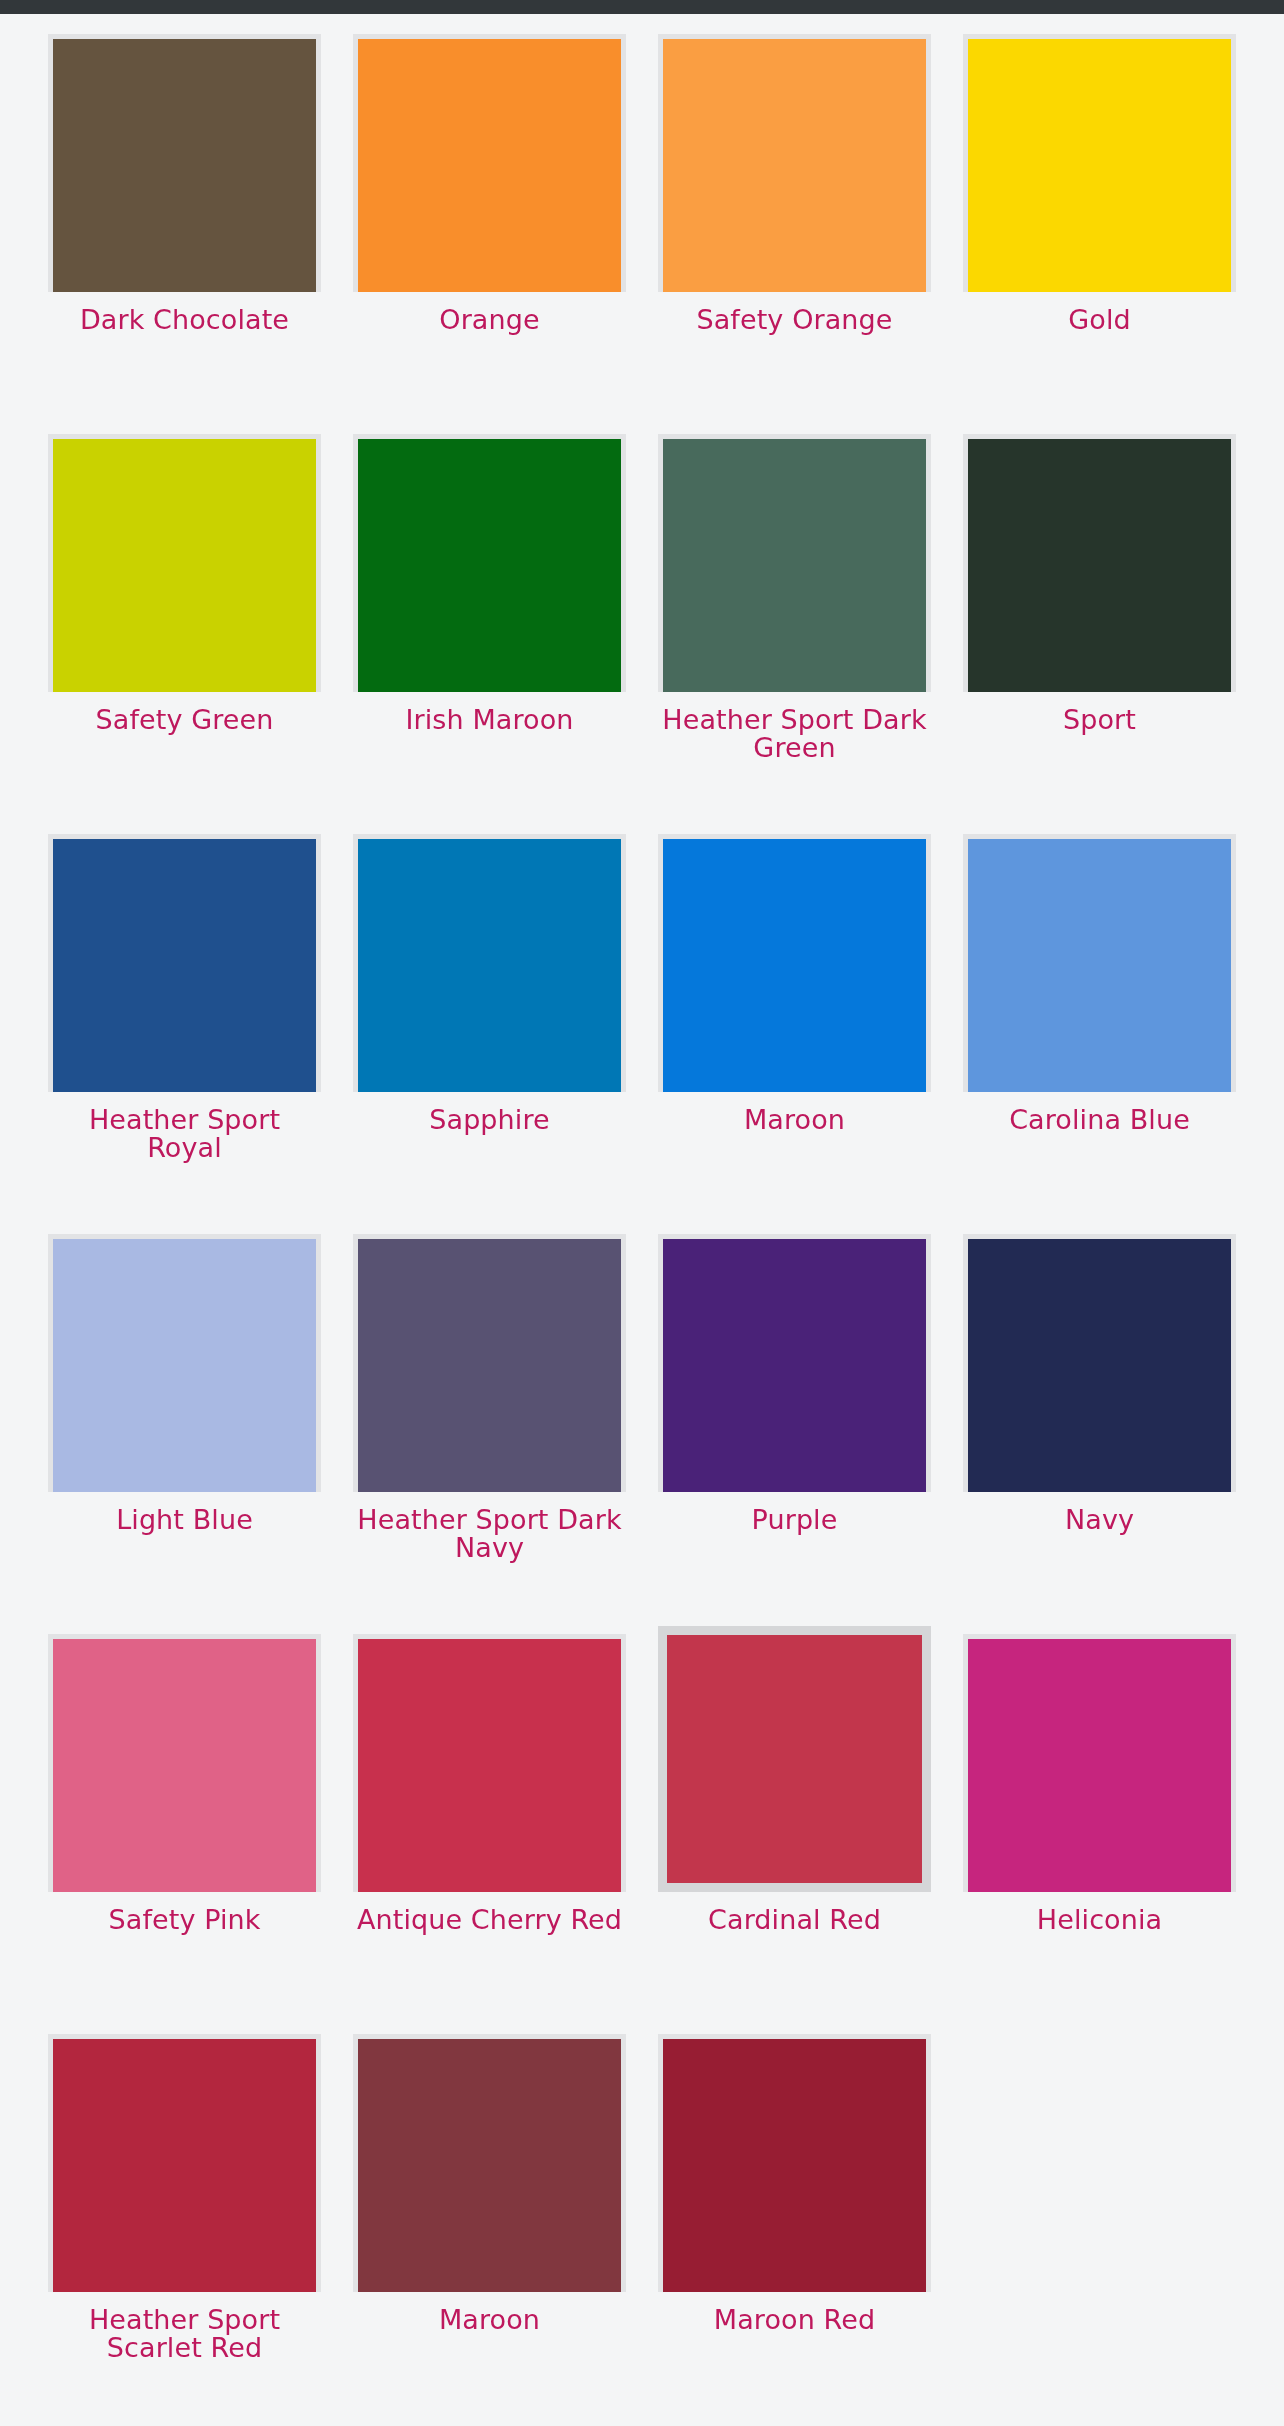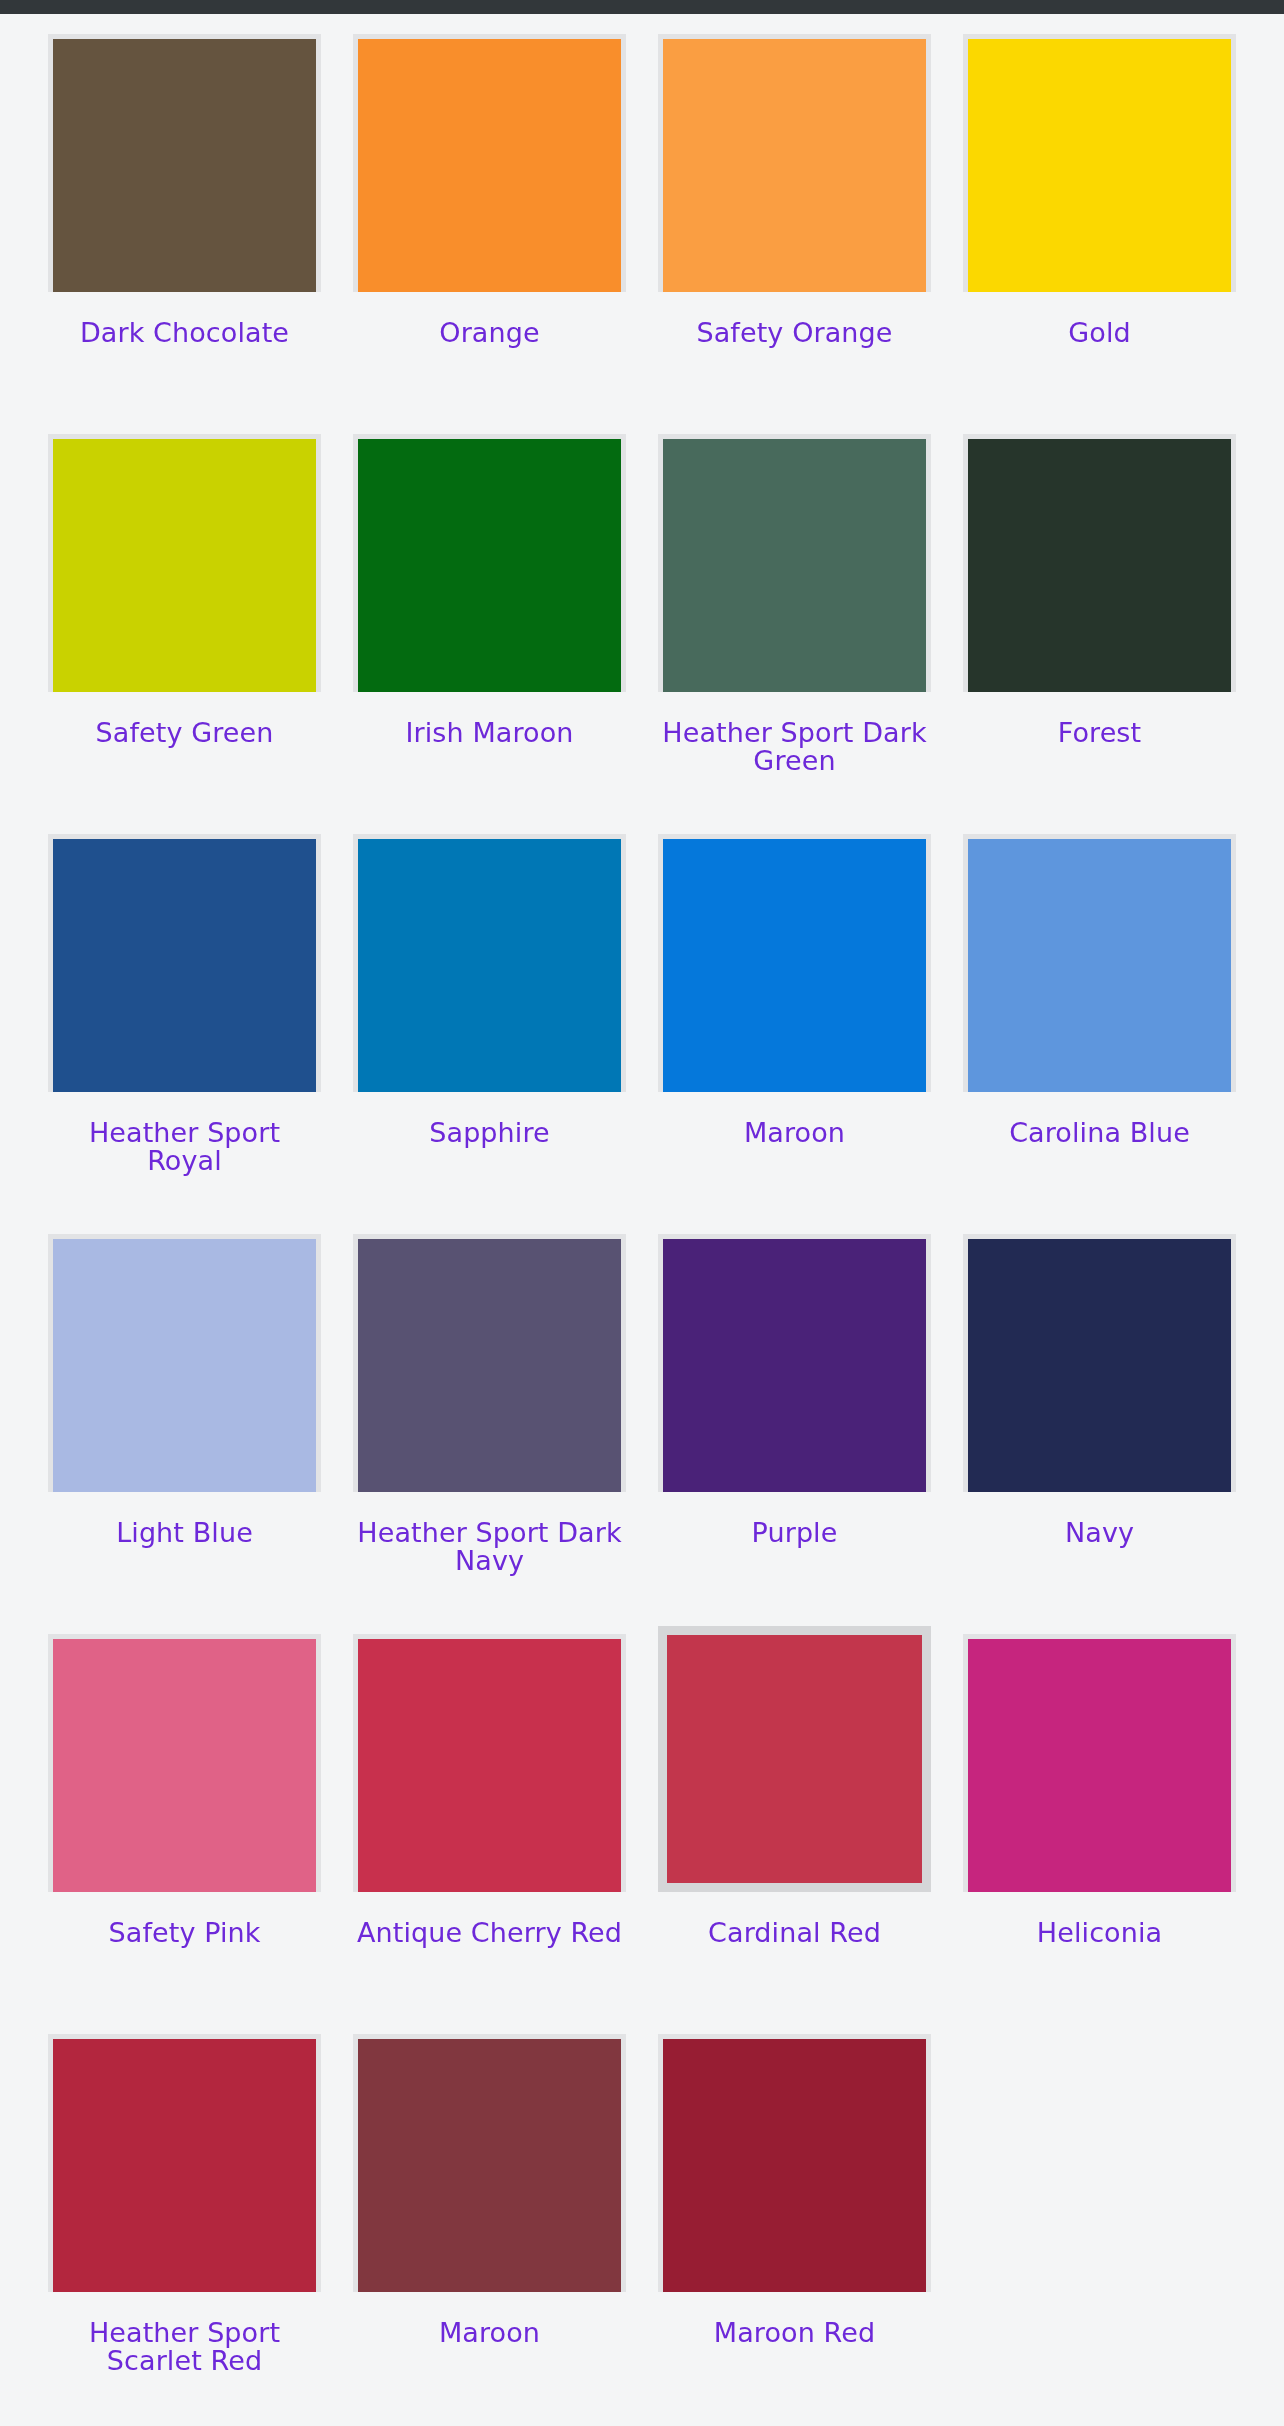--- a/index.html
+++ b/index.html
@@ -46,25 +46,25 @@
     background-clip: padding-box;
   }
   .swatch-cell.is-selected .swatch-chip {
     border: 9px solid #d5d6d8;
     height: 266px;
     margin-top: -8px;
   }
   .swatch-label {
     display: block;
     width: 100%;
-    margin-top: 27px;
+    margin-top: 14px;
     text-align: center;
     font-size: 27px;
     line-height: 1.03;
-    color: #6d28d9;
+    color: #be185d;
     letter-spacing: 0.1px;
     font-weight: 400;
   }
 </style>
 </head>
 <body style="background: rgb(244, 245, 246);">
 
 <div id="top-bar" style="background-color: rgb(50, 55, 58);"></div>
 
 <div id="swatch-grid">
@@ -91,21 +91,21 @@
     <div class="swatch-cell">
       <div class="swatch-chip" style="background-color: rgb(3, 107, 16);"></div>
       <span class="swatch-label">Irish Maroon</span>
     </div>
     <div class="swatch-cell">
       <div class="swatch-chip" style="background-color: rgb(72, 106, 92);"></div>
       <span class="swatch-label">Heather Sport Dark Green</span>
     </div>
     <div class="swatch-cell">
       <div class="swatch-chip" style="background-color: rgb(38, 53, 43);"></div>
-      <span class="swatch-label">Forest</span>
+      <span class="swatch-label">Sport</span>
     </div>
     <div class="swatch-cell">
       <div class="swatch-chip" style="background-color: rgb(31, 80, 142);"></div>
       <span class="swatch-label">Heather Sport Royal</span>
     </div>
     <div class="swatch-cell">
       <div class="swatch-chip" style="background-color: rgb(0, 119, 181);"></div>
       <span class="swatch-label">Sapphire</span>
     </div>
     <div class="swatch-cell">

